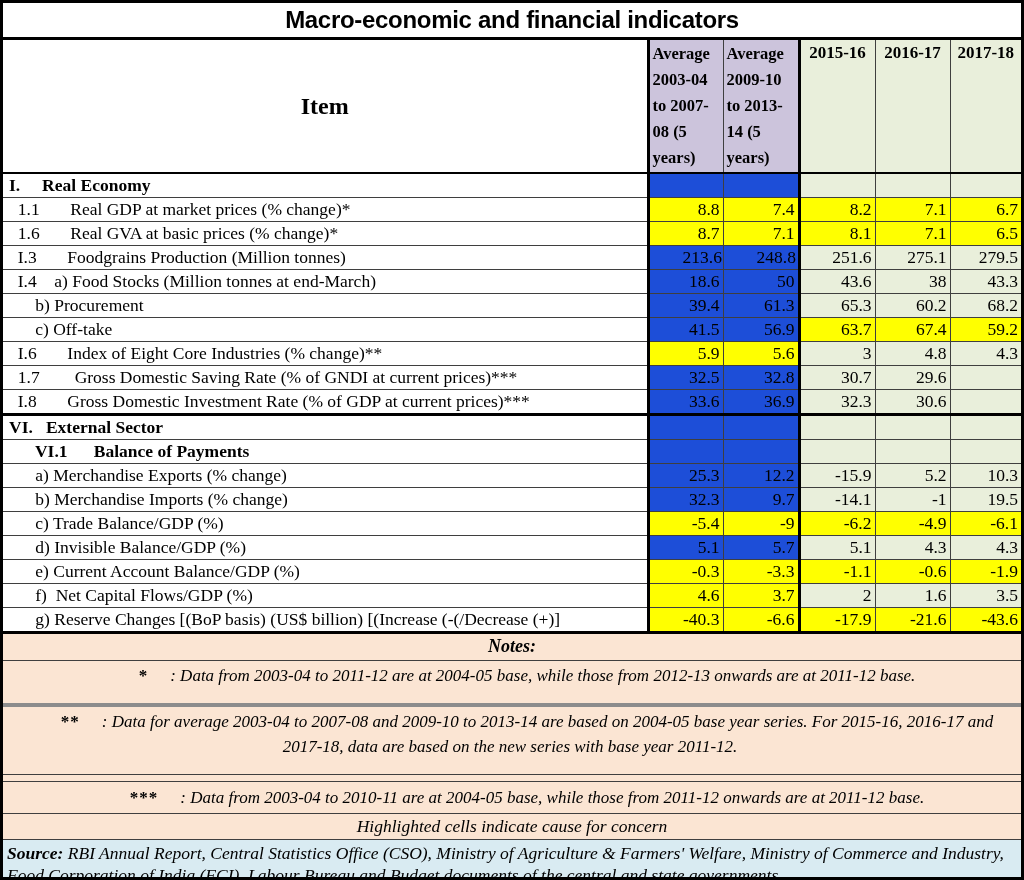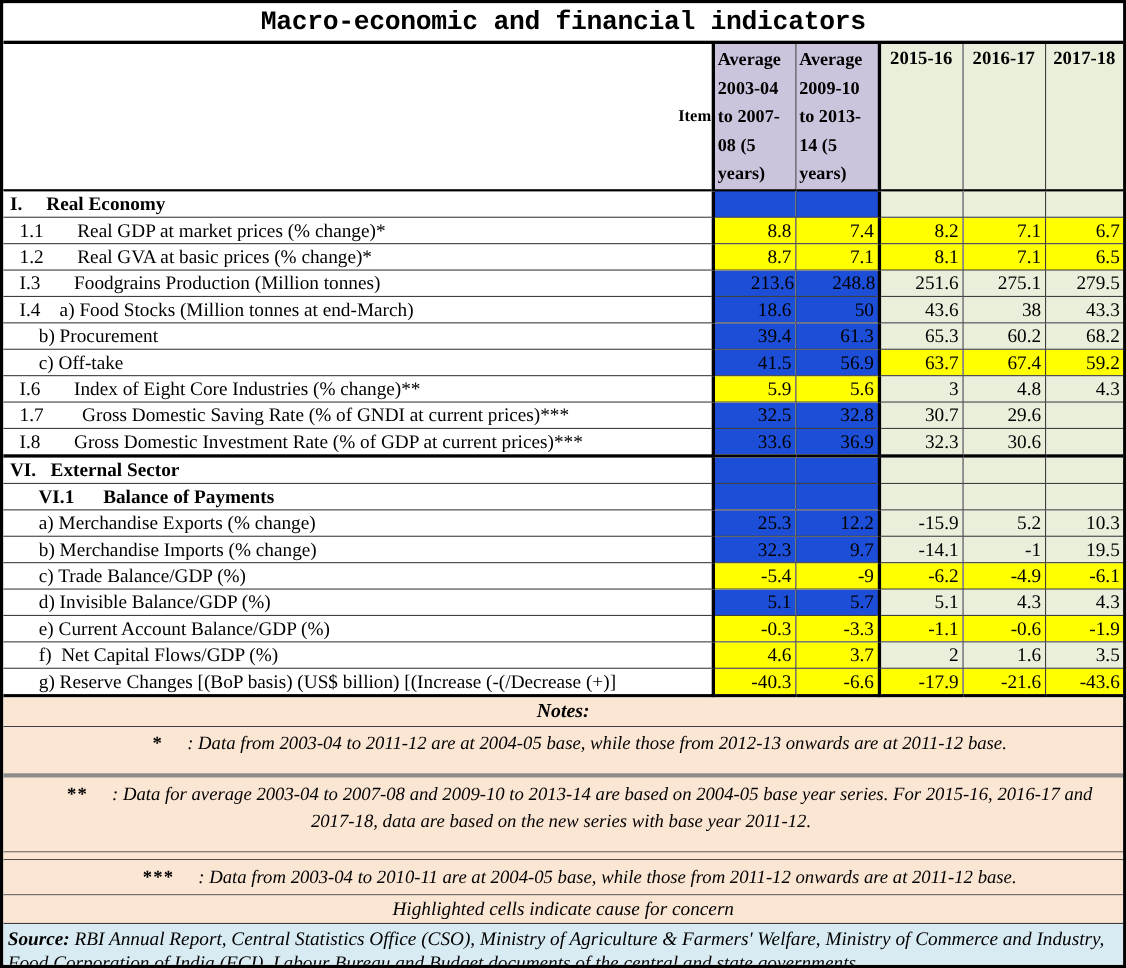--- a/index.html
+++ b/index.html
@@ -11,39 +11,39 @@
     border:3px solid #000;
     background:#fff;
     font-family:"Liberation Serif", serif;
     overflow:hidden;
   }
 
   .title-bar {
     height:37px;
     border-bottom:3px solid #000;
     display:flex; align-items:center; justify-content:center;
-    font-family:Liberation Mono, monospace;
+    font-family:Liberation Sans, sans-serif;
     font-weight:bold; font-size:24px; letter-spacing:-0.3px;
     color:#000; background:#fff;
   }
 
   table.main { border-collapse:collapse; width:1018px; table-layout:fixed; }
   table.main th, table.main td {
     border:0;
     border-right:1px solid #3f3f3f;
     border-bottom:1px solid #3f3f3f;
     overflow:hidden;
   }
   table.main th:nth-child(1), table.main td:nth-child(1) { border-right:3px solid #000; }
   table.main th:nth-child(3), table.main td:nth-child(3) { border-right:3px solid #000; }
   table.main th:nth-child(6), table.main td:nth-child(6) { border-right:0; }
   thead th { border-bottom:2px solid #000 !important; }
   tr.sect-end td { border-bottom:3px solid #000; }
 
-  .h-item { background:#fff; font-weight:bold; font-size:15px; text-align:right; vertical-align:middle; }
+  .h-item { background:#fff; font-weight:bold; font-size:24px; text-align:center; vertical-align:middle; }
   .h-avg  { background:#CCC4DC; font-weight:bold; font-size:16.5px; text-align:left; vertical-align:top; padding:1px 3px; line-height:26px; height:132px; }
   .h-year { background:#E9EFDB; font-weight:bold; font-size:17px; text-align:center; vertical-align:top; padding-top:3px; }
 
   td.label { text-align:left; white-space:pre; font-size:17.5px; padding-left:6px; background:#fff; height:23px; line-height:23px; }
   tr.bold td.label { font-weight:bold; }
   td.val { text-align:right; padding-right:3px; font-size:17.5px; height:23px; line-height:23px; }
   td.lav { background:#1d4ed8;padding-left:33px; }
   td.grn { background:#E9EFDB; }
   td.yel { background:#FFFF00; }
 
@@ -116,21 +116,21 @@
         </tr>
         <tr>
           <td class="label">  1.1       Real GDP at market prices (% change)*</td>
           <td class="val yel">8.8</td>
           <td class="val yel">7.4</td>
           <td class="val yel">8.2</td>
           <td class="val yel">7.1</td>
           <td class="val yel">6.7</td>
         </tr>
         <tr>
-          <td class="label">  1.2       Real GVA at basic prices (% change)*</td>
+          <td class="label">  1.6       Real GVA at basic prices (% change)*</td>
           <td class="val yel">8.7</td>
           <td class="val yel">7.1</td>
           <td class="val yel">8.1</td>
           <td class="val yel">7.1</td>
           <td class="val yel">6.5</td>
         </tr>
         <tr>
           <td class="label">  I.3       Foodgrains Production (Million tonnes)</td>
           <td class="val lav">213.6</td>
           <td class="val lav">248.8</td>

